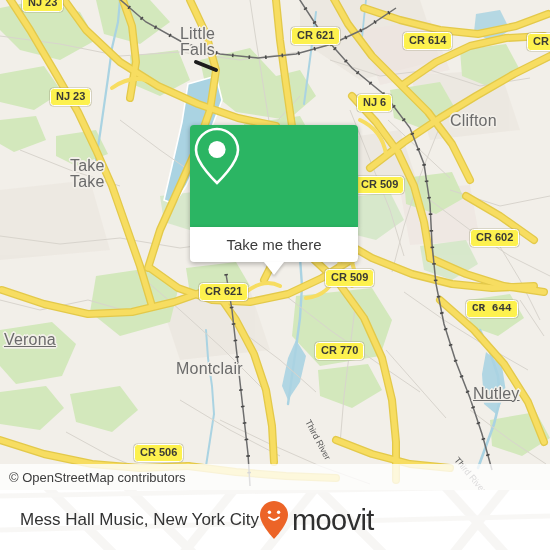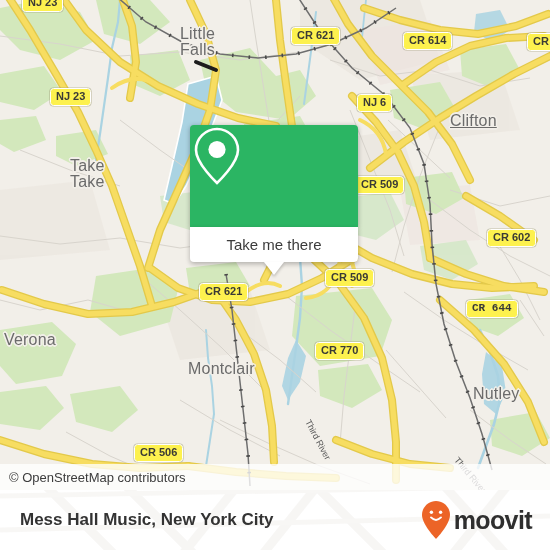--- a/index.html
+++ b/index.html
@@ -64,28 +64,28 @@
     position:absolute;left:50%;margin-left:-10px;top:100%;
     width:0;height:0;border-left:10px solid transparent;
     border-right:10px solid transparent;border-top:13px solid #ffffff;
     filter:drop-shadow(0 2px 1.5px rgba(0,0,0,.22));
   }
 
   
   #footer{
     position:absolute;left:0;top:490px;width:550px;height:60px;
     background:#ffffff;display:flex;align-items:center;
-    justify-content:space-between;overflow:hidden;font-weight:bold;
+    overflow:hidden;
   }
   #footer-wm{position:absolute;left:0;top:0;width:550px;height:60px;opacity:.5;}
   #footer-title{
     position:relative;font-size:17px;color:#333333;padding-left:20px;white-space:nowrap;
   }
   #brand{position:relative;display:flex;align-items:center;padding-right:18px;}
-  #brand-word{font-size:25px;color:#2f2f2f;letter-spacing:-.6px;line-height:1;padding-left:3px;}
+  #brand-word{font-size:29px;color:#2f2f2f;letter-spacing:-.6px;line-height:1;padding-left:3px;}
 </style>
 </head>
 <body>
 
 <div id="app">
 
   <div id="map">
 
     <svg width="550" height="490" viewBox="0 0 550 490">
       <defs>
@@ -246,40 +246,40 @@
           <path d="M196 62 L216 70" stroke="#1c1c1c" stroke-width="4" stroke-linecap="round"></path>
         </g>
 
       </g>
     </svg>
 
     <div class="place-label two-line" style="left:180px;top:26px;">
       <div>Little</div>
         <div>Falls</div>
     </div>
-    <div class="place-label" style="left:450px;top:113px;text-decoration:underline;">Clifton</div>
+    <div class="place-label" style="left:450px;top:113px;">Clifton</div>
     <div class="place-label two-line" style="left:70px;top:158px;">
       <div>Take</div>
         <div>Take</div>
     </div>
-    <div class="place-label" style="left:4px;top:332px;">Verona</div>
-    <div class="place-label" style="left:188px;top:361px;">Montclair</div>
-    <div class="place-label" style="left:473px;top:386px;">Nutley</div>
+    <div class="place-label" style="left:4px;top:332px;text-decoration:underline;">Verona</div>
+    <div class="place-label" style="left:176px;top:361px;">Montclair</div>
+    <div class="place-label" style="left:473px;top:386px;text-decoration:underline;">Nutley</div>
 
     <div class="river-label" style="left:312px;top:418px;transform:rotate(62deg);transform-origin:0 0;">Third River</div>
     <div class="river-label" style="left:460px;top:455px;transform:rotate(50deg);transform-origin:0 0;">Third River</div>
 
     <div class="shield" style="left:22px;top:-6px;">NJ 23</div>
     <div class="shield" style="left:50px;top:88px;">NJ 23</div>
     <div class="shield" style="left:291px;top:27px;">CR 621</div>
     <div class="shield" style="left:403px;top:0;margin-top:32px;">CR 614</div>
     <div class="shield" style="left:527px;top:33px;">CR</div>
     <div class="shield" style="left:357px;top:94px;">NJ 6</div>
     <div class="shield" style="left:355px;top:176px;">CR 509</div>
-    <div class="shield" style="left:487px;top:229px;text-align:right;">CR 602</div>
+    <div class="shield" style="left:470px;top:229px;text-align:right;">CR 602</div>
     <div class="shield" style="left:199px;top:283px;">CR 621</div>
     <div class="shield" style="left:325px;top:269px;">CR 509</div>
     <div class="shield" style="left:466px;top:300px;font-family:Liberation Mono, monospace;">CR 644</div>
     <div class="shield" style="left:315px;top:342px;">CR 770</div>
     <div class="shield" style="left:134px;top:444px;">CR 506</div>
 
     <div id="card">
       <div id="card-head">
         <svg width="54" height="62" viewBox="0 0 54 62">
           <path d="M27 4 C15.4 4 6 13.4 6 25 C6 38.5 27 58 27 58 C27 58 48 38.5 48 25 C48 13.4 38.6 4 27 4 Z" fill="none" stroke="#ffffff" stroke-width="2.6"></path>

